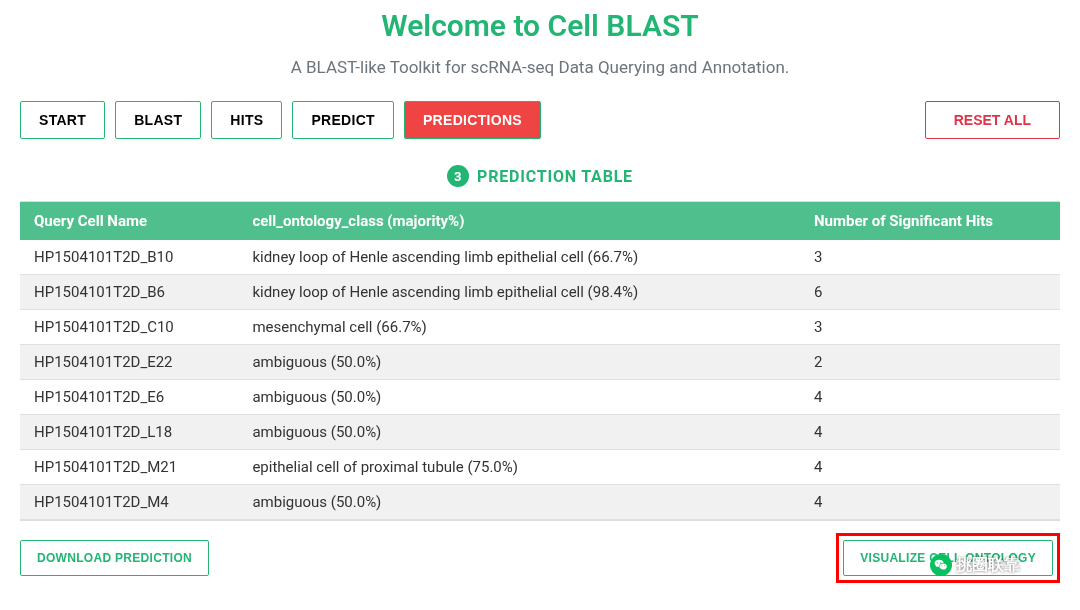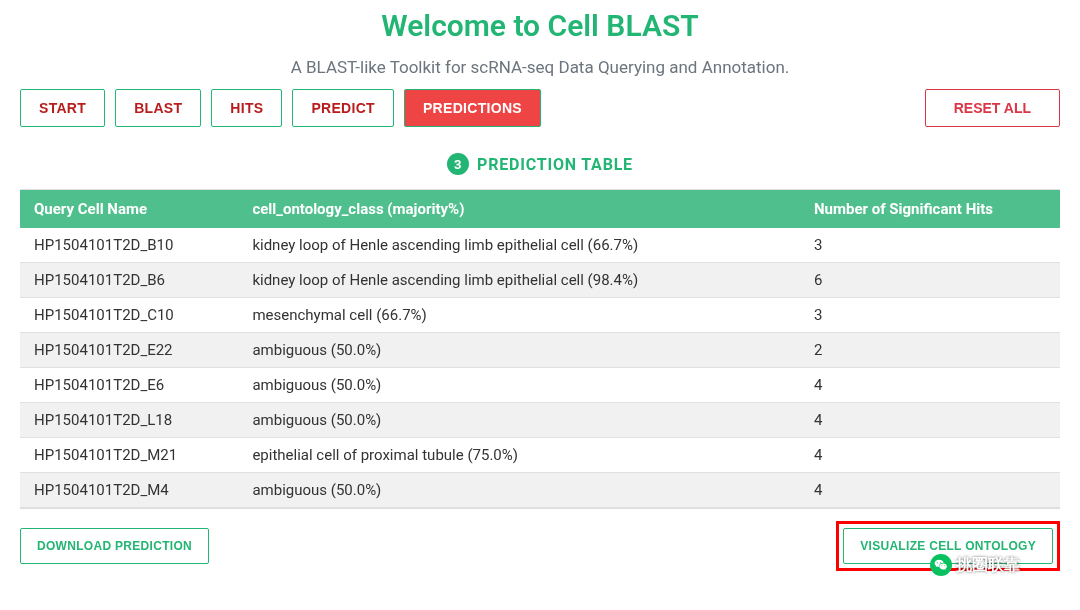--- a/index.html
+++ b/index.html
@@ -23,36 +23,36 @@
       color: #22b573;
       font-size: 30px;
       font-weight: 600;
       margin-top: 8px;
       margin-bottom: 14px;
     }
     .page-subtitle {
       text-align: center;
       color: #6c757d;
       font-size: 17px;
-      margin-bottom: 12px;
+      margin-bottom: 24px;
     }
     .nav-row {
       display: flex;
       justify-content: space-between;
       align-items: center;
       margin-bottom: 26px;
     }
     .nav-left {
       display: flex;
       gap: 10px;
     }
     .nav-btn {
       border: 1px solid #22b573;
       background: #ffffff;
-      color: #b91c1c;
+      color: #000000;
       padding: 10px 18px;
       font-size: 14px;
       font-weight: 600;
       cursor: pointer;
       border-radius: 2px;
       letter-spacing: 0.3px;
     }
     .nav-btn.active {
       background: #ef4444;
       color: #ffffff;

